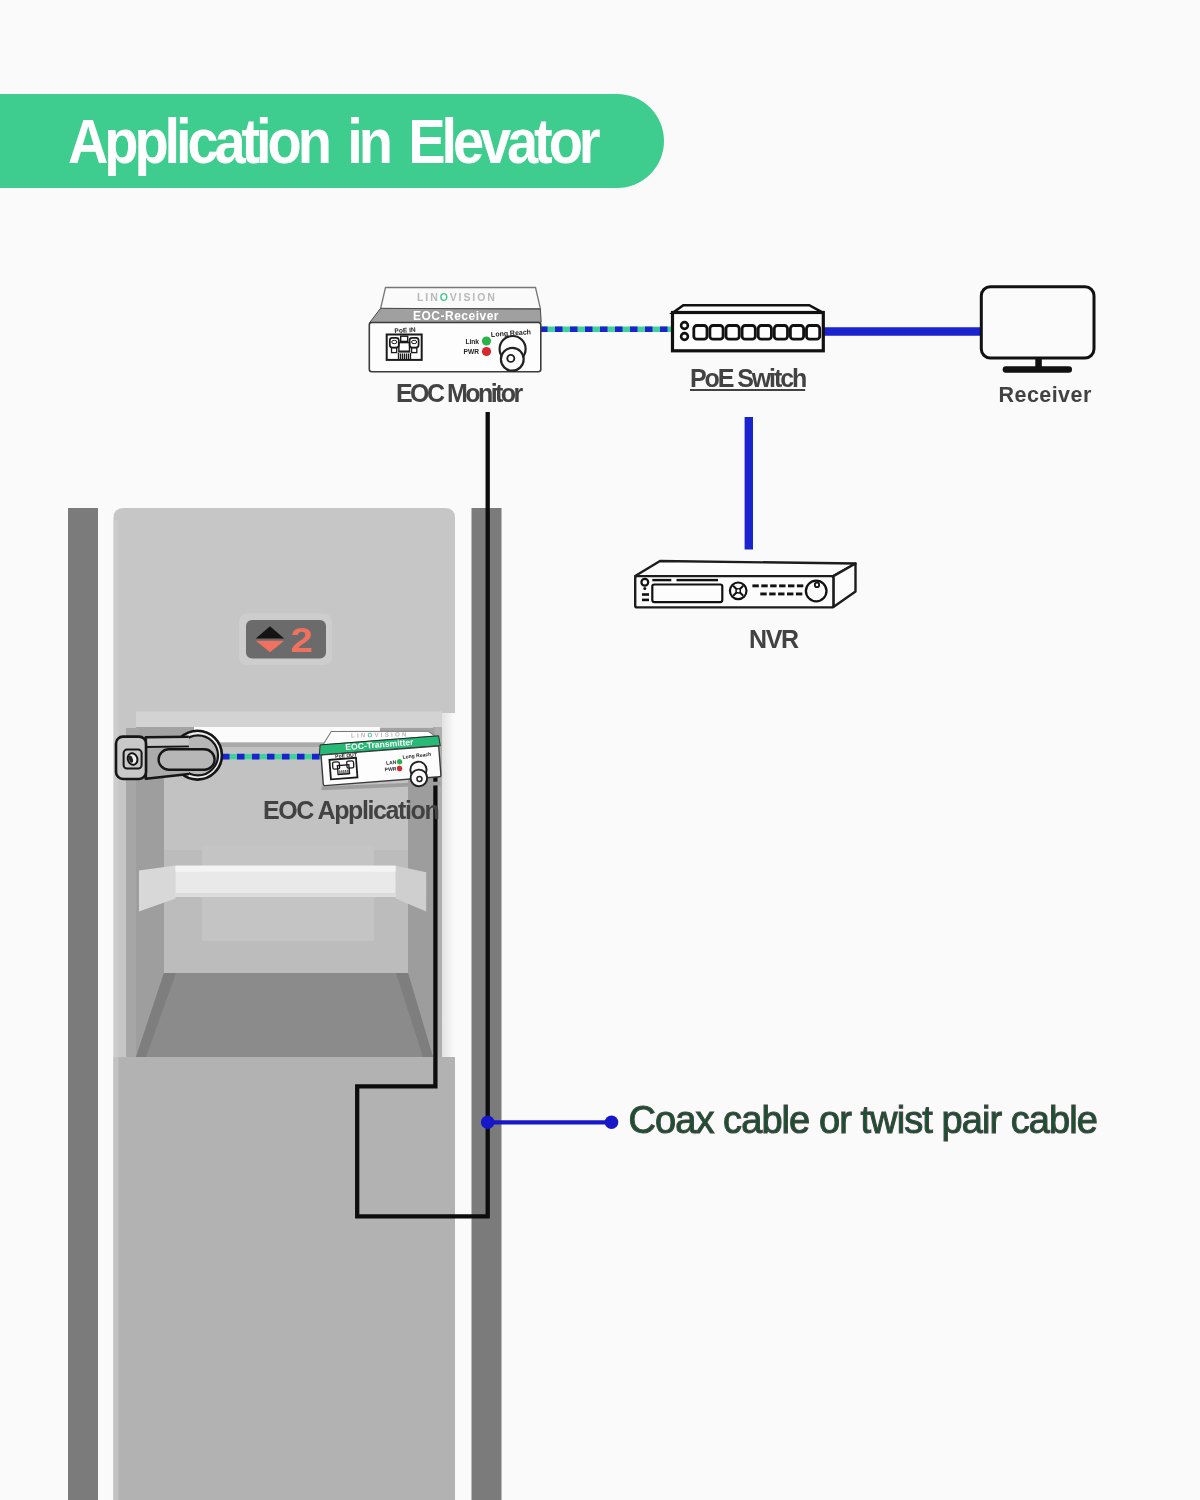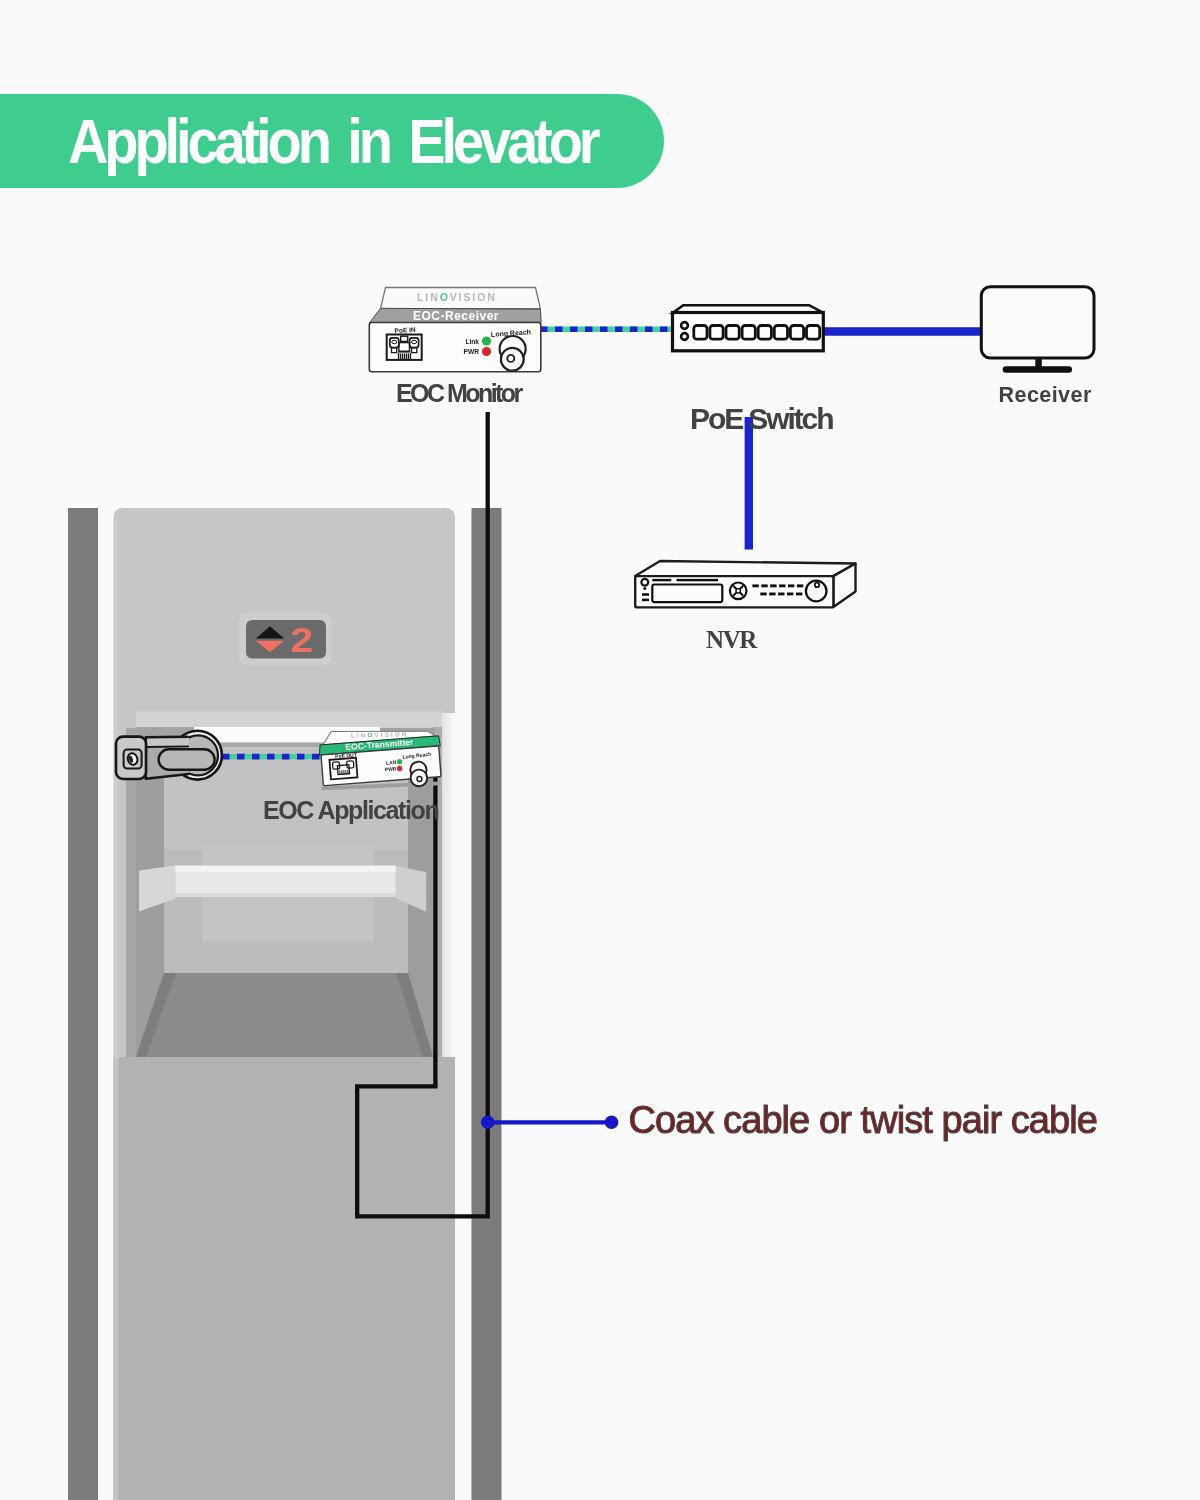--- a/index.html
+++ b/index.html
@@ -205,17 +205,17 @@
     <circle cx="77.3" cy="-11.3" r="2.7" fill="#d7282f"></circle>
     <text x="95.5" y="-21.2" font-size="5" font-weight="bold" fill="#222" text-anchor="middle" transform="rotate(-1.5 95 -21)">Long Reach</text>
     <circle cx="96" cy="-8.6" r="8.1" fill="#fdfdfd" stroke="#222" stroke-width="1.9"></circle>
     <circle cx="95.8" cy="-0.4" r="8.3" fill="#fdfdfd" stroke="#222" stroke-width="1.9"></circle>
     <circle cx="96.3" cy="0.6" r="2.5" fill="none" stroke="#222" stroke-width="1.5"></circle>
   </g>
 </g>
 </svg>
 
 <div class="lbl" id="l-recv" style="left:396px;top:381px;font-size:25px;letter-spacing:-2.55px;">EOC Monitor</div>
-<div class="lbl" id="l-switch" style="left:690px;top:404px;font-size:30px;letter-spacing:-2.1px;">PoE Switch</div>
+<div class="lbl" id="l-switch" style="left:690px;top:366px;font-size:25px;letter-spacing:-2.1px;text-decoration:underline;">PoE Switch</div>
 <div class="lbl" id="l-monitor" style="left:998.5px;top:385px;font-size:21.5px;letter-spacing:0.45px;">Receiver</div>
-<div class="lbl" id="l-nvr" style="left:706px;top:627px;font-size:25px;letter-spacing:-1.4px;font-family:Liberation Serif, serif;">NVR</div>
+<div class="lbl" id="l-nvr" style="left:749px;top:627px;font-size:25px;letter-spacing:-1.4px;">NVR</div>
 <div class="lbl" id="l-trans" style="left:263px;top:798px;font-size:25px;letter-spacing:-1.4px;">EOC Application</div>
-<div class="lbl" id="l-coax" style="left:628.5px;top:1101px;font-size:38px;letter-spacing:-0.93px;font-weight:normal;color:#7f1d1d;-webkit-text-stroke:1.05px #454545;">Coax cable or twist pair cable</div>
+<div class="lbl" id="l-coax" style="left:628.5px;top:1101px;font-size:38px;letter-spacing:-0.93px;font-weight:normal;color:#14532d;-webkit-text-stroke:1.05px #454545;">Coax cable or twist pair cable</div>
 
 </body></html>

